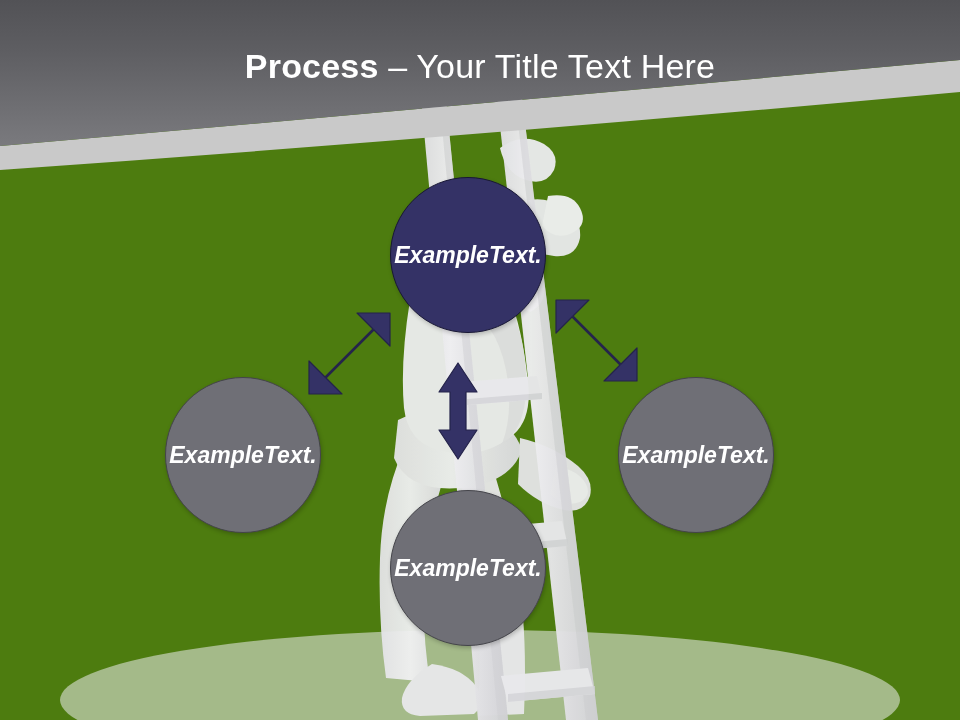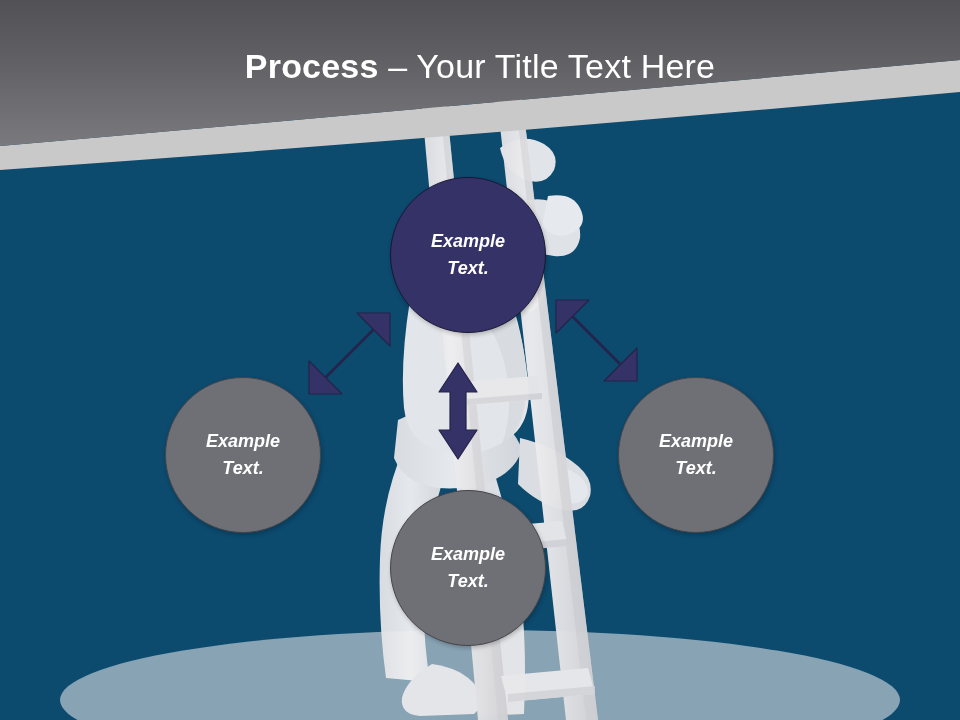--- a/index.html
+++ b/index.html
@@ -11,21 +11,21 @@
   body {
     font-family: "Liberation Sans", sans-serif;
   }
 
   
   #slide {
     position: relative;
     width: 960px;
     height: 720px;
     overflow: hidden;
-    background: #0c4a6e;
+    background: #4d7c0f;
     user-select: none;
   }
 
   
   #bg-art {
     position: absolute;
     left: 0; top: 0;
     width: 960px;
     height: 720px;
     z-index: 1;
@@ -65,28 +65,28 @@
     height: 720px;
     z-index: 8;
   }
 
   
   .node {
     position: absolute;
     z-index: 10;
     border-radius: 50%;
     display: flex;
-    flex-direction: column;
+    flex-direction: row;
     align-items: center;
     justify-content: center;
     text-align: center;
     color: #ffffff;
     font-style: italic;
     font-weight: bold;
-    font-size: 18px;
+    font-size: 23px;
     line-height: 1.48;
     box-sizing: border-box;
     box-shadow: 1px 2px 4px rgba(0,0,0,0.22);
   }
   .node .node-line { display: block; }
 
   .node-primary {
     background: #343266;
     border: 1.5px solid #181735;
   }

